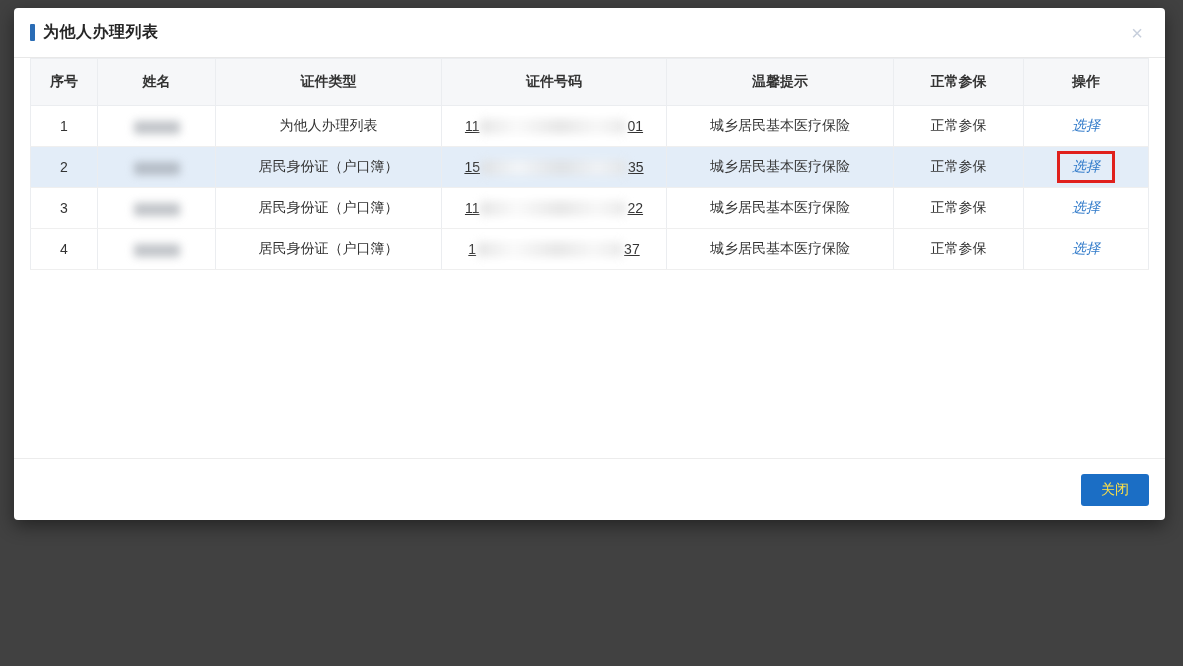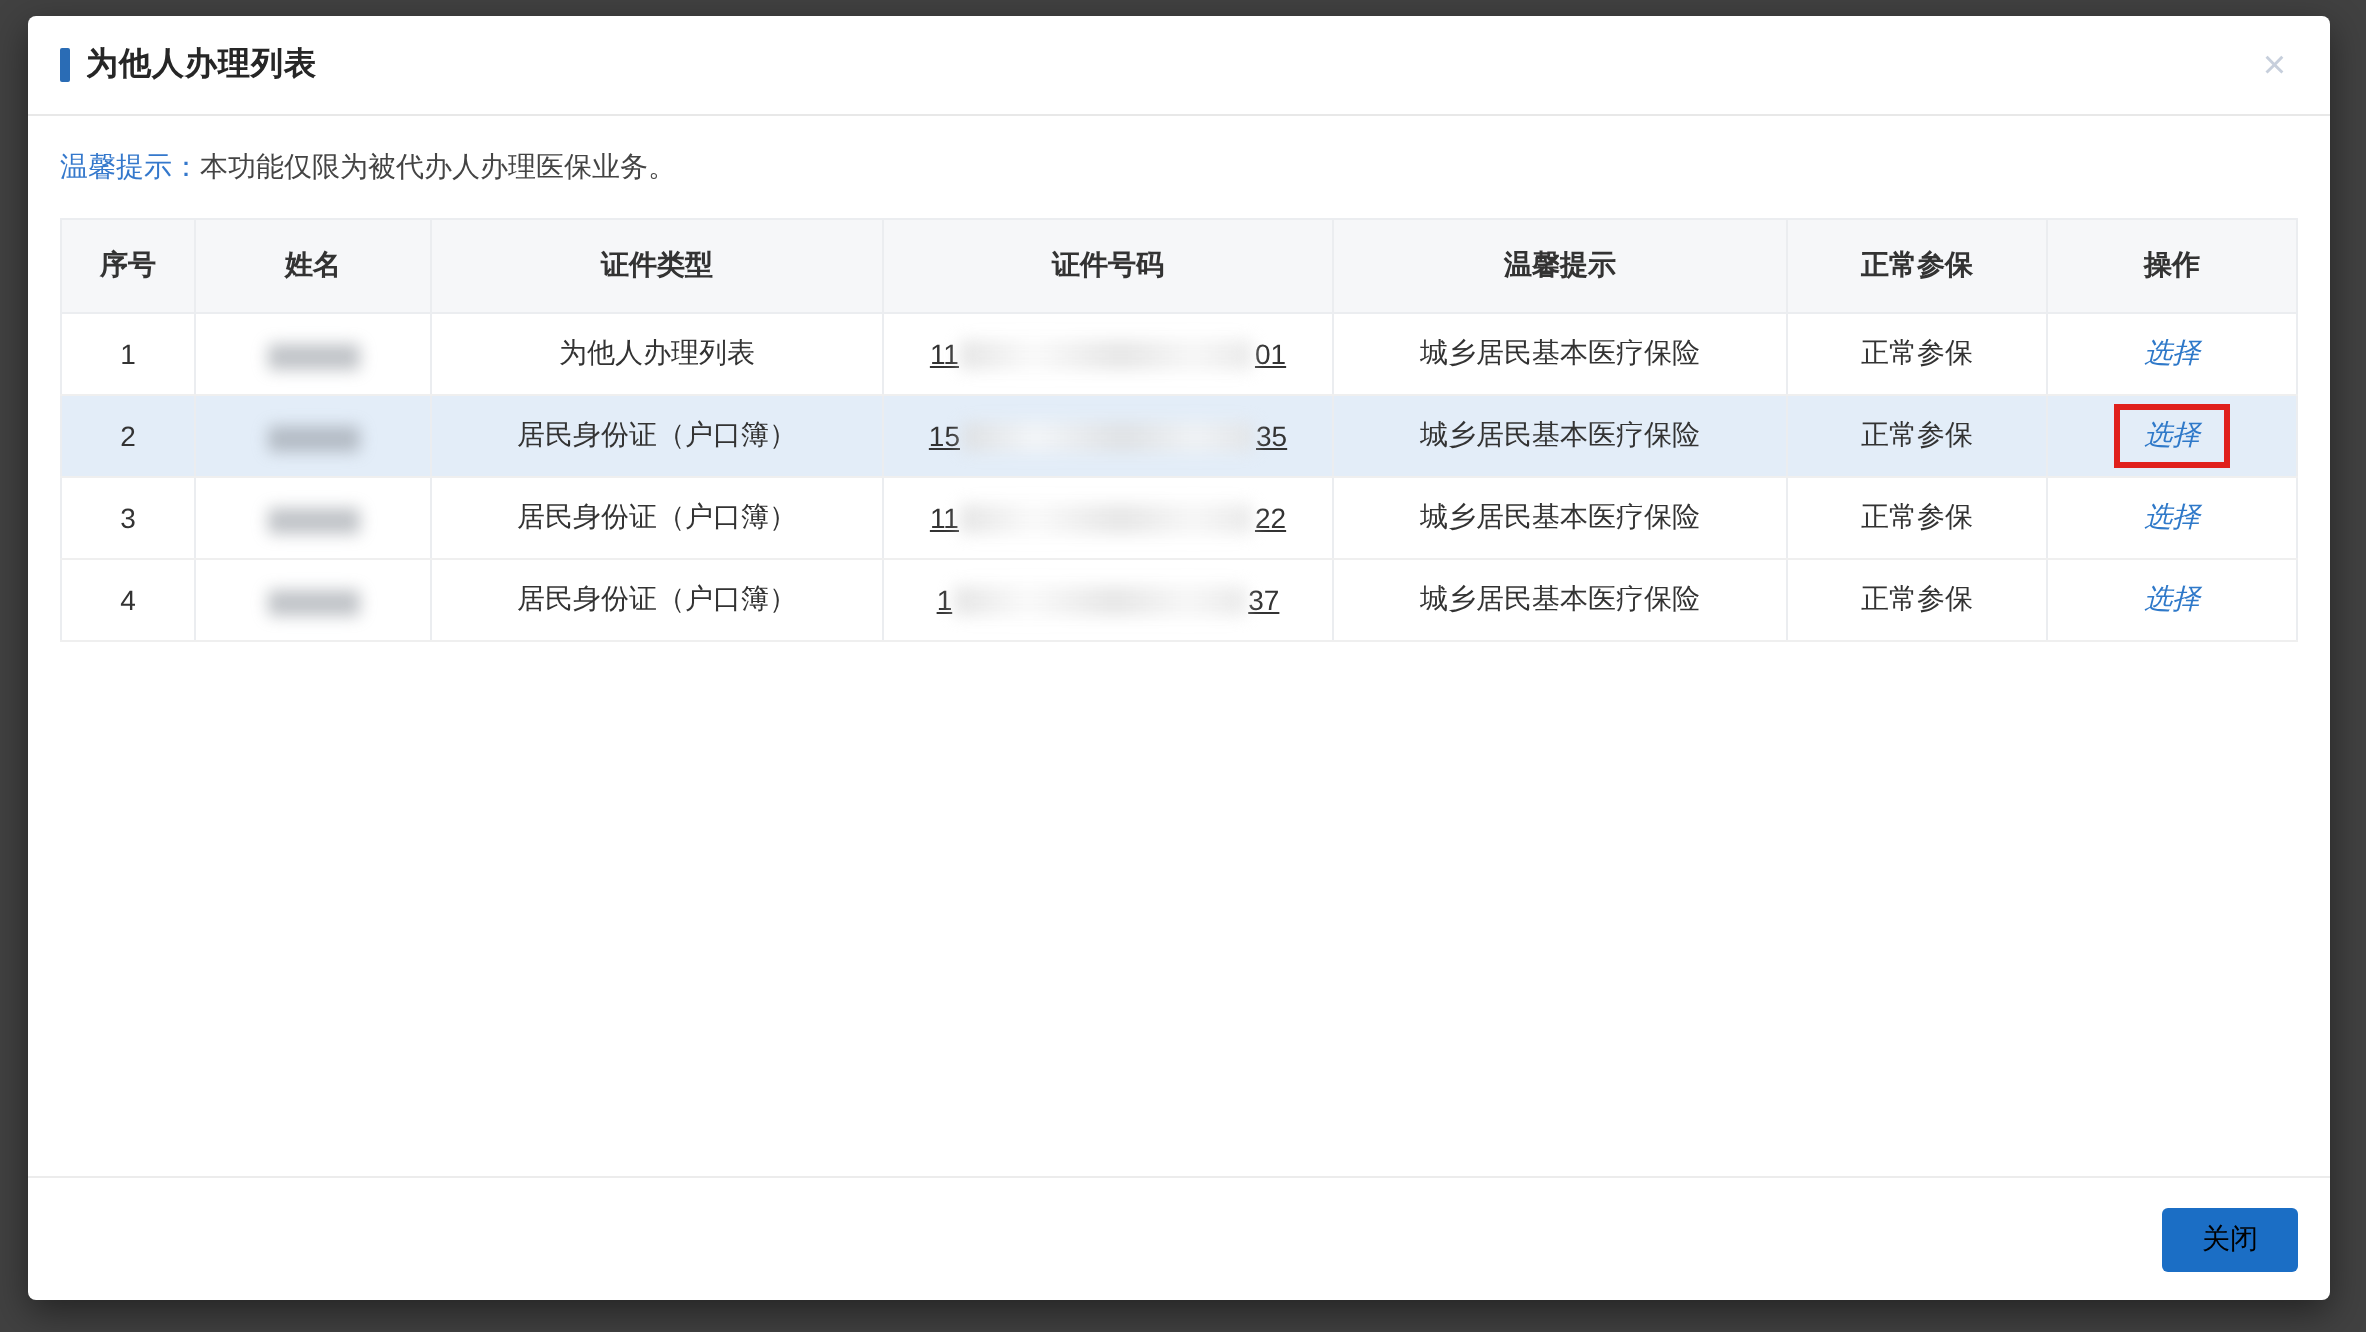--- a/index.html
+++ b/index.html
@@ -3,21 +3,21 @@
 <meta charset="utf-8">
 <style>
   html,body{margin:0;padding:0;}
   body{
     width:1183px;height:666px;position:relative;overflow:hidden;
     background:#414141;
     font-family:"Liberation Sans","DejaVu Sans",sans-serif;
     -webkit-font-smoothing:antialiased;
   }
   .modal{
-    position:absolute;left:14px;top:8px;width:1151px;height:642px;
+    position:absolute;left:14px;top:8px;width:1151px;height:512px;
     background:#ffffff;border-radius:4px;
     box-shadow:0 6px 18px rgba(0,0,0,0.45);
   }
   
   .modal-header{
     height:49px;display:flex;align-items:center;
     padding:0 16px;border-bottom:1px solid #e8e8e8;position:relative;
   }
   .title-mark{width:5px;height:17px;background:#2a6cb5;margin-right:8px;border-radius:1px;}
   .modal-title{font-size:16px;font-weight:700;color:#262626;letter-spacing:.5px;}
@@ -58,39 +58,36 @@
     background:linear-gradient(90deg,#dcdcdc 0%,#f8f8f8 25%,#dedede 55%,#f4f4f4 80%,#e2e2e2 100%);
     filter:blur(4px);opacity:.75;border-radius:2px;
   }
   
   .modal-footer{
     position:absolute;left:0;right:0;bottom:0;height:62px;
     border-top:1px solid #ececec;display:flex;align-items:center;justify-content:flex-end;
     padding:0 16px;box-sizing:border-box;
   }
   .btn-primary{
-    background:#1b6ec5;color:#000000;border:none;border-radius:3px;
+    background:#1b6ec5;color:#fde047;border:none;border-radius:3px;
     font-size:14px;padding:7px 20px;cursor:pointer;
     font-family:Liberation Serif, serif;
   }
 </style>
 </head>
 <body>
 
 <div class="modal">
 
   <div class="modal-header">
     <span class="title-mark"></span>
     <span class="modal-title">为他人办理列表</span>
     <span class="close-x">×</span>
   </div>
 
-  <div class="hint">
-    <span class="hint-label">温馨提示：</span><span>本功能仅限为被代办人办理医保业务。</span>
-  </div>
 
   <table class="grid">
     <colgroup>
       <col style="width:67px">
         <col style="width:118px">
         <col style="width:226px">
       <col style="width:225px">
         <col style="width:227px">
         <col style="width:130px">
         <col style="width:125px">

